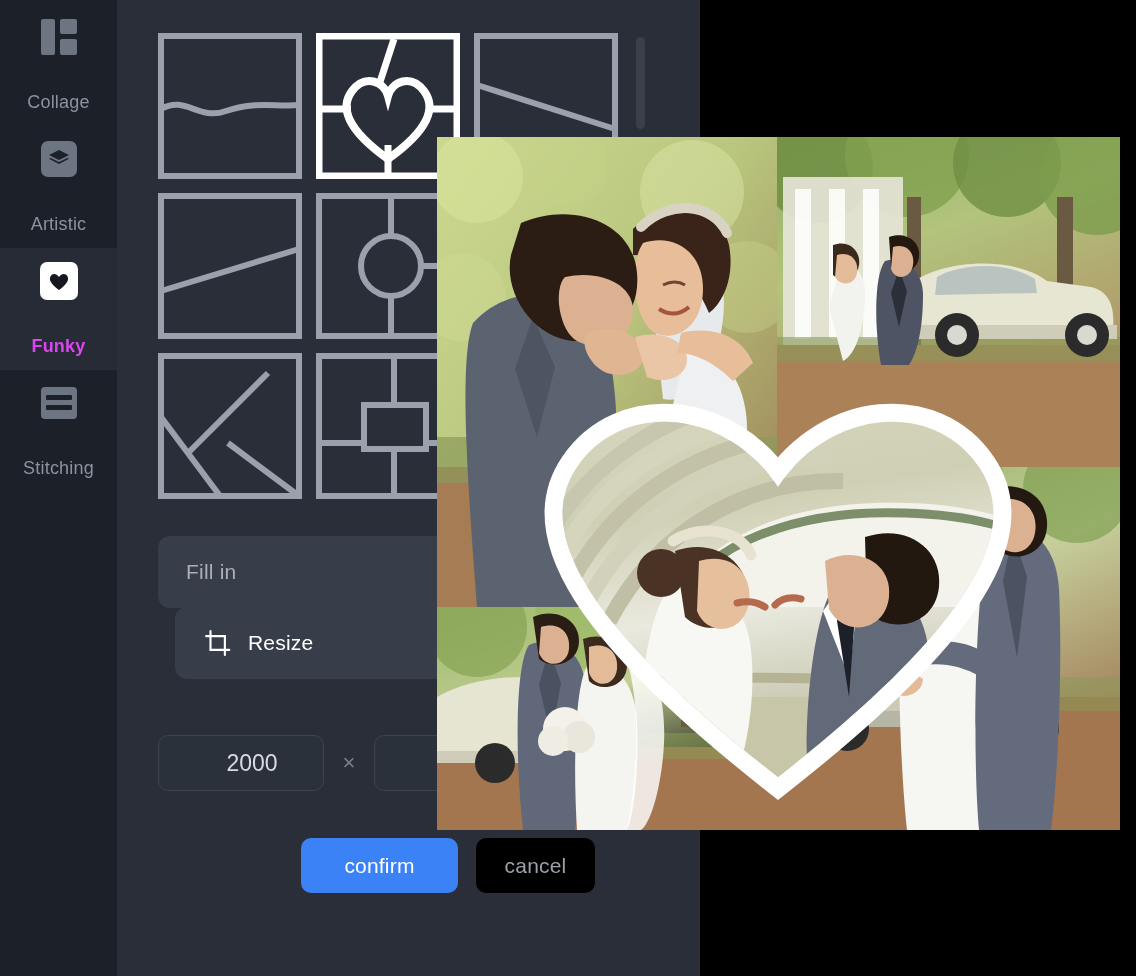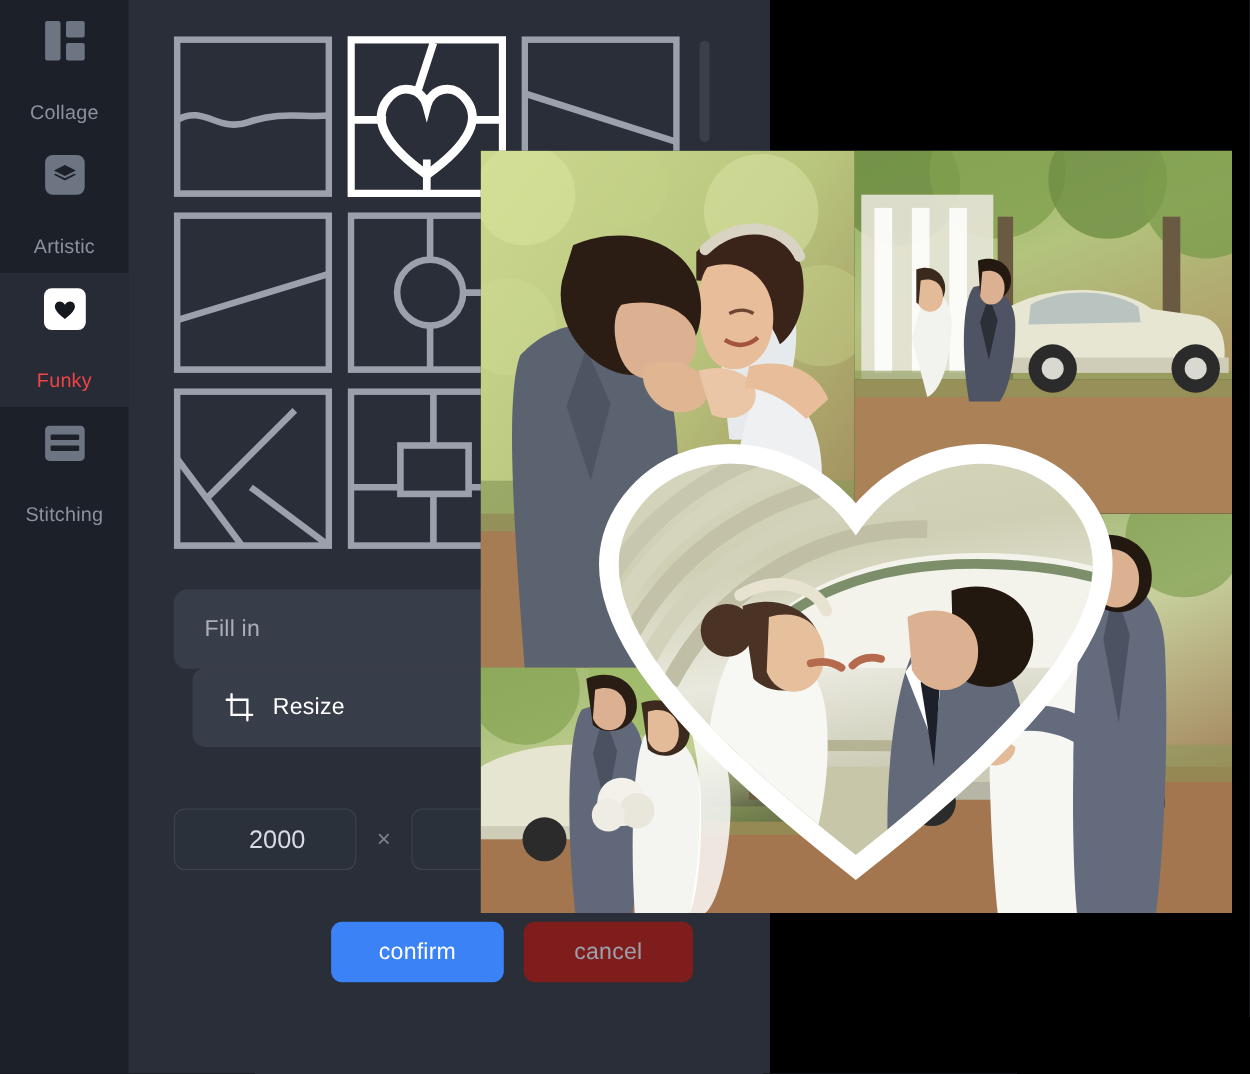--- a/index.html
+++ b/index.html
@@ -53,21 +53,21 @@
   }
   .sb-icon.muted { background: transparent; }
   .sb-icon.active-chip { background: #ffffff; }
 
   .sb-label {
     font-size: 18px;
     color: #8c919c;
     letter-spacing: .2px;
     margin-top: 25px;
   }
-  .sidebar-item.active .sb-label { color: #ef4444; }
+  .sidebar-item.active .sb-label { color: #d946ef; font-weight: bold; }
 
   
   .g-collage { width: 36px; height: 36px; position: relative; }
   .g-collage i {
     position: absolute; background: #6e7582; border-radius: 2px; display:block;
   }
   .g-collage i.a { left: 0; top: 0; width: 14px; height: 36px; }
   .g-collage i.b { left: 19px; top: 0; width: 17px; height: 15px; }
   .g-collage i.c { left: 19px; top: 20px; width: 17px; height: 16px; }
 
@@ -187,21 +187,21 @@
   .btn {
     height: 55px;
     border-radius: 10px;
     border: none;
     font-size: 21px;
     font-family: "Liberation Sans", sans-serif;
     cursor: pointer;
     letter-spacing: .2px;
   }
   #confirm-button { width: 157px; background: #3b82f6; color: #ffffff; }
-  #cancel-button  { width: 154px; background: #7f1d1d; color: #9ba0ab; }
+  #cancel-button  { width: 119px; background: #000000; color: #9ba0ab; }
 
   
   #collage-preview {
     position: absolute;
     left: 437px; top: 137px;
     width: 683px; height: 693px;
     overflow: hidden;
     background: #6d7a4f;
   }
   #collage-preview svg { display:block; width:100%; height:100%; }

